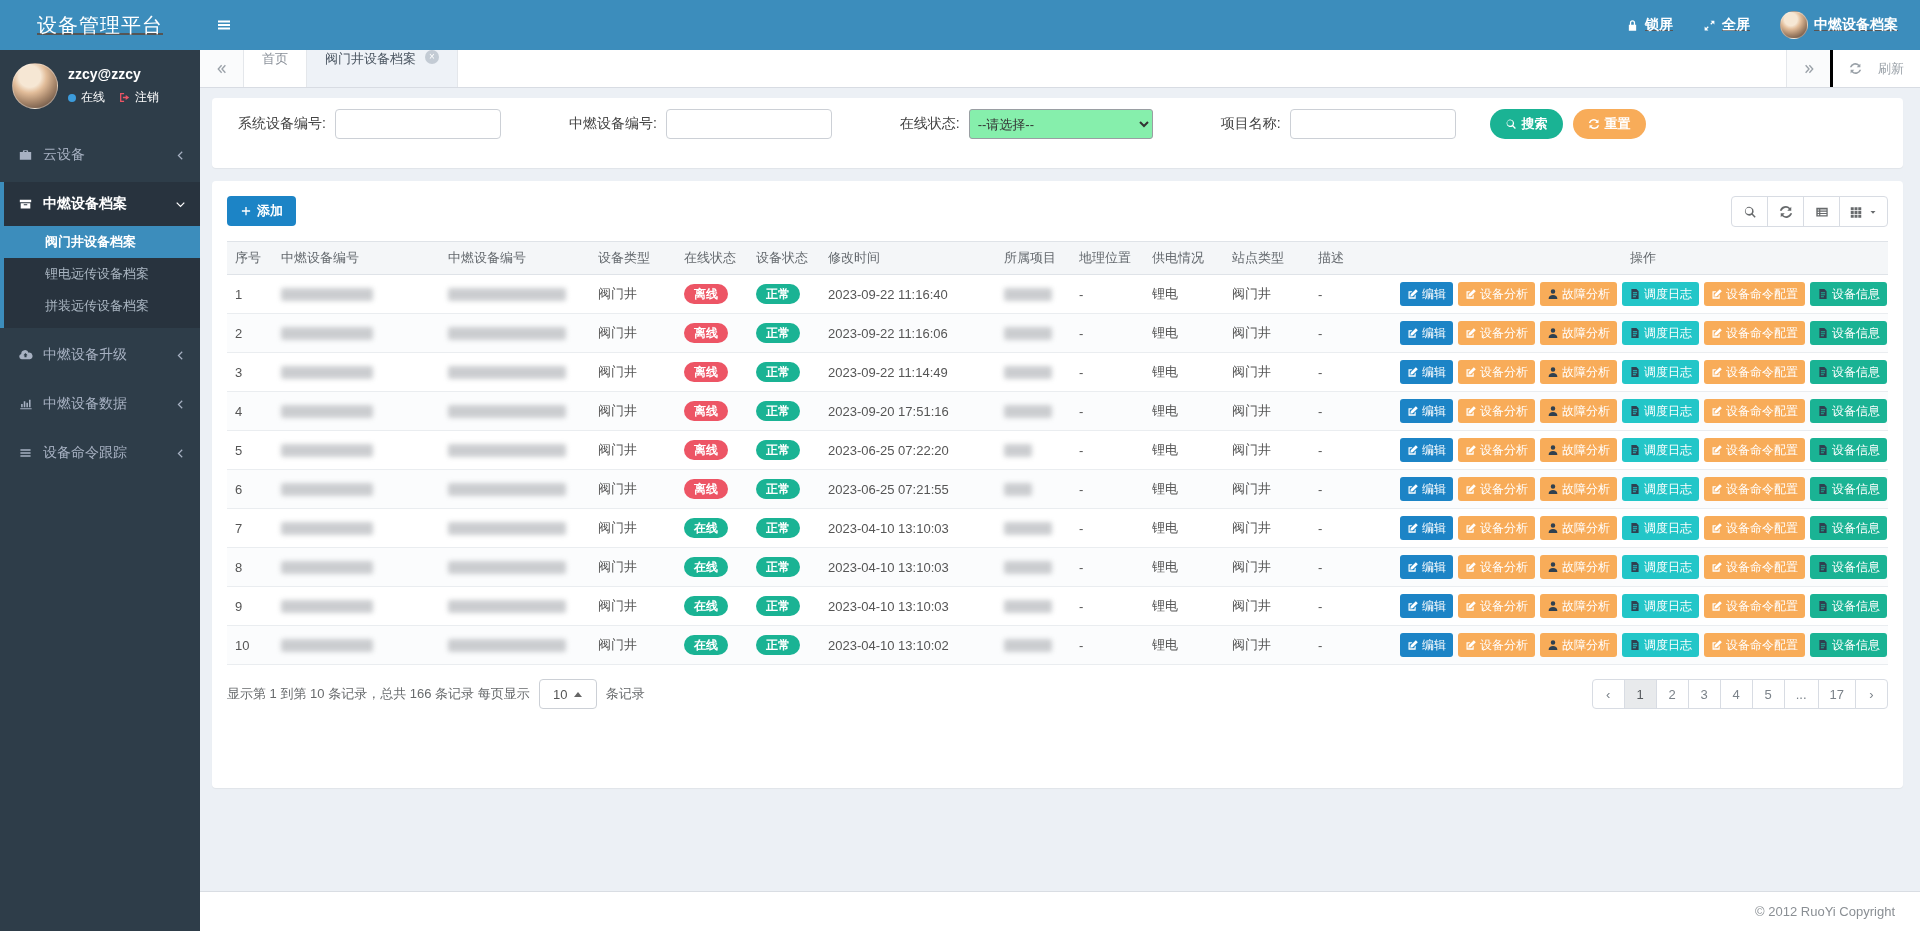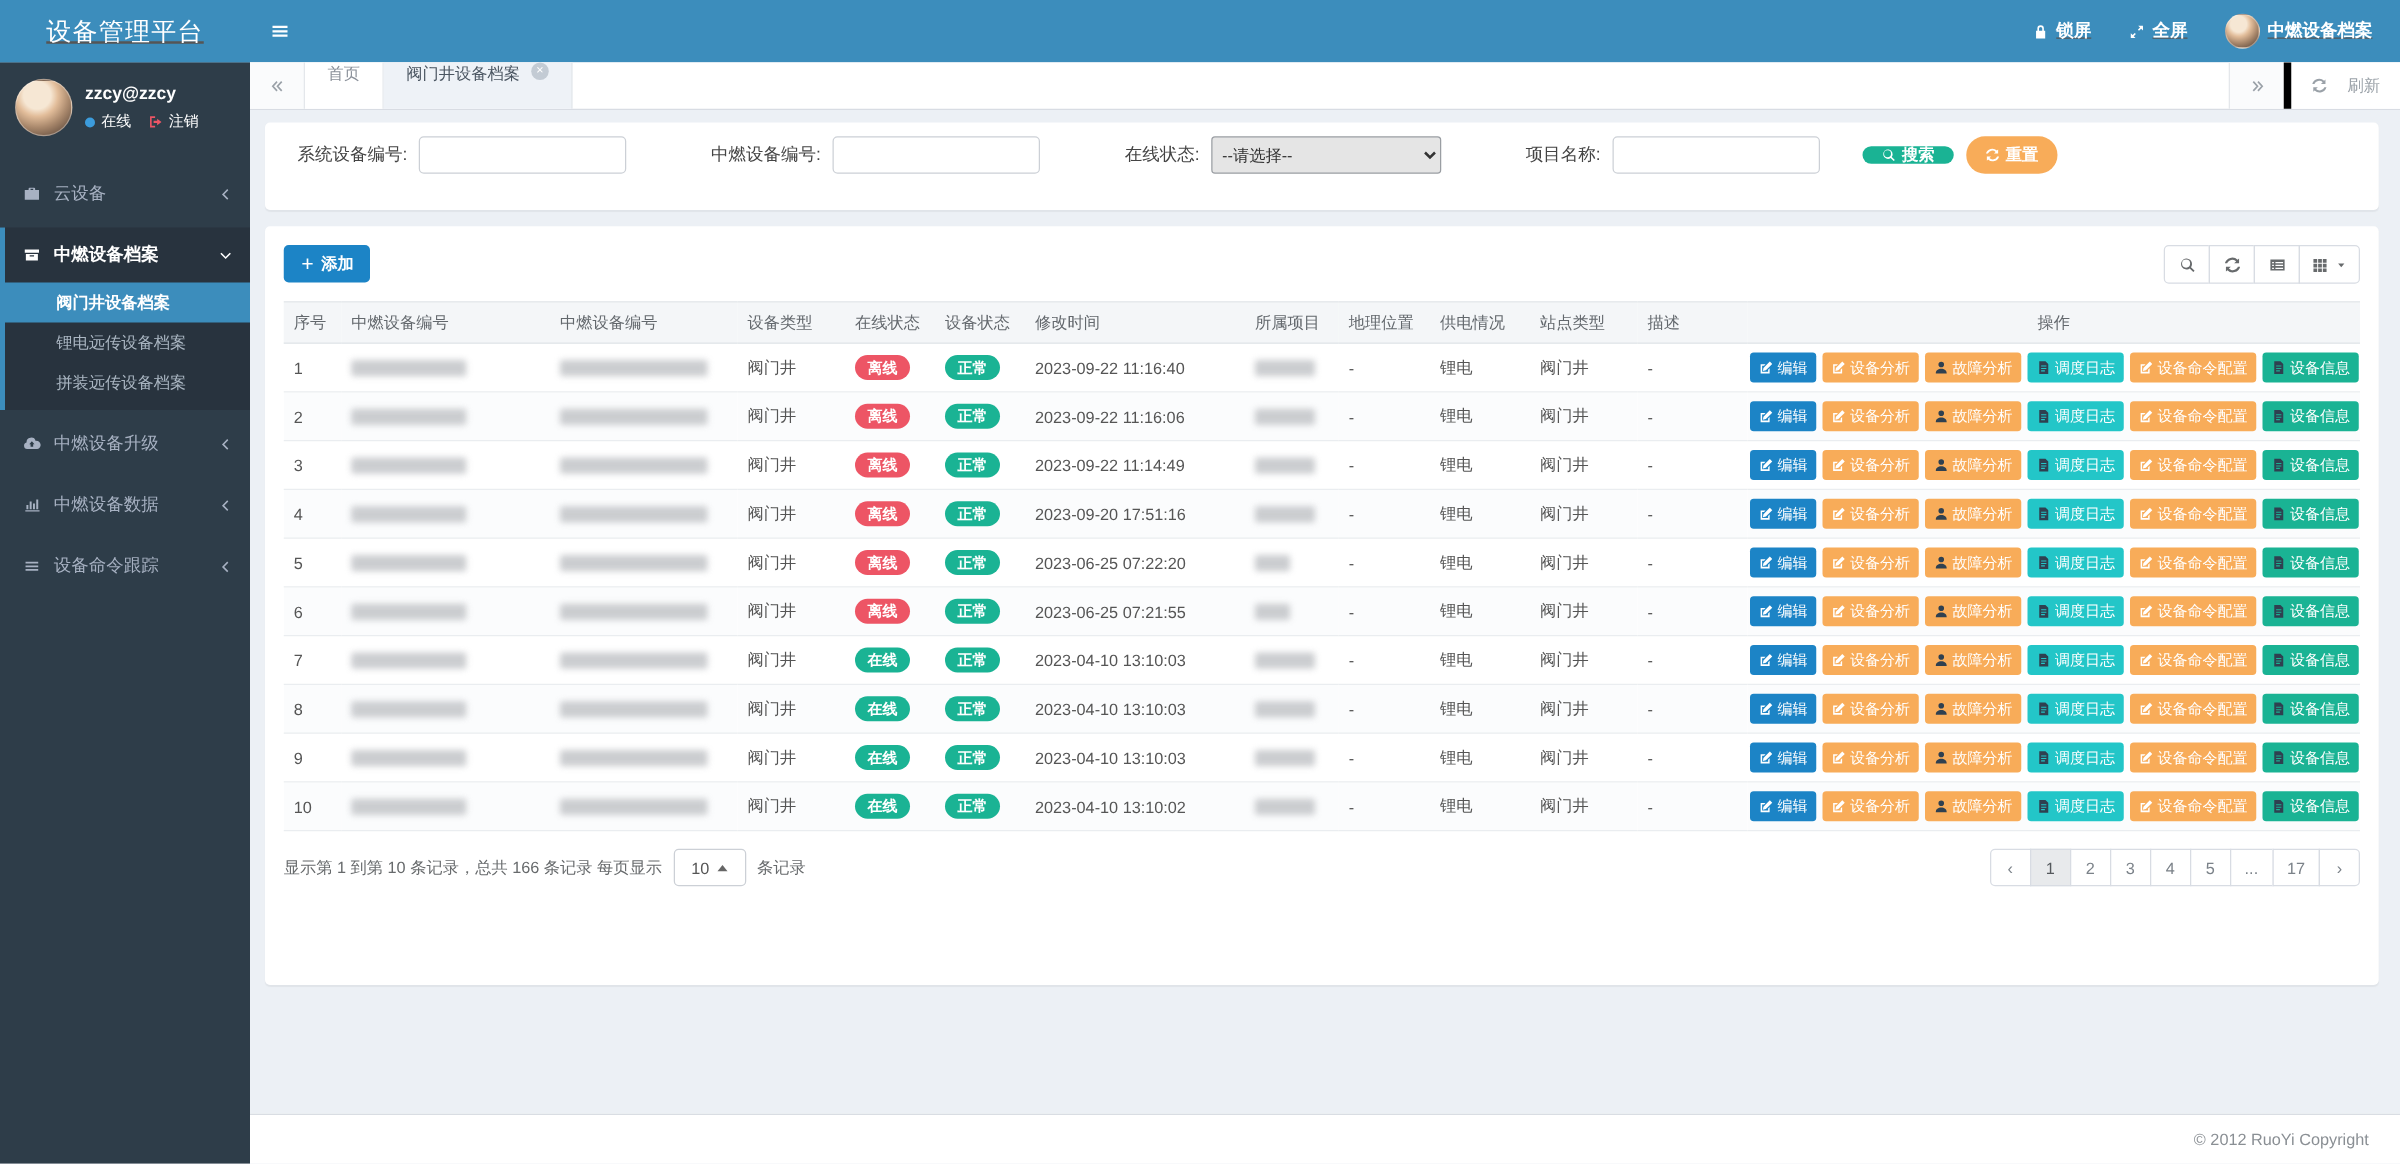--- a/index.html
+++ b/index.html
@@ -61,39 +61,39 @@
   .tab-ctrl { width:44px; display:flex; align-items:center; justify-content:center; color:#9aa1a8;
               font-size:12px; background:#fafbfc; border-right:1px solid #e4e7eb; cursor:pointer; }
   .tab { display:flex; align-items:flex-start; gap:9px; padding:0 18px; font-size:13px; color:#8a9099;
          border-right:1px solid #e4e7eb; cursor:pointer; background:#fff; }
   .tab.active { background:#eef2f7; color:#4a5561; }
   .tab-close { width:14px; height:14px; border-radius:50%; background:#c3cbd4; color:#fff;
                font-size:10px; line-height:13px; text-align:center; cursor:pointer; }
   .tab-spacer { flex:1; }
   .tab-ctrl.rt { border-left:1px solid #e4e7eb; border-right:none; }
   .tab-refresh { display:flex; align-items:center; gap:16px; padding:0 16px; color:#9aa1a8;
-                 font-size:13px; border-left:6px solid #000000; cursor:pointer; background:#fff; }
+                 font-size:13px; border-left:3px solid #000000; cursor:pointer; background:#fff; }
   .tab-refresh .icon { font-size:13px; }
 
   .content { flex:1; padding:10px 17px 0 12px; overflow:hidden; }
   .card { background:#fff; border-radius:4px; box-shadow:0 1px 1px rgba(0,0,0,.05); }
 
   
   .search-card { padding:11px 20px 29px 26px; margin-bottom:13px; }
   .search-row { display:flex; align-items:center; }
   .field { display:flex; align-items:center; margin-right:68px; }
   .field label { font-size:14px; color:#444; margin-right:9px; white-space:nowrap; }
   .field input { width:166px; height:30px; border:1px solid #ccd0d6; border-radius:4px;
                  padding:0 8px; font-size:13px; color:#555; outline:none; }
   .field select { width:184px; height:30px; border:1px solid #9a9ea3; border-radius:3px;
-                  font-size:13px; color:#333; background:#e5e5e5; padding:0 4px; outline:none; }
+                  font-size:13px; color:#333; background:#86efac; padding:0 4px; outline:none; }
   .btn { border:none; cursor:pointer; color:#fff; font-size:13px; display:inline-flex;
          align-items:center; gap:5px; font-weight:600; }
   .btn .icon { font-size:12px; }
-  .btn-search { background:#1ab394; border-radius:15px; height:14px; padding:0 15px; margin-left:4px; }
+  .btn-search { background:#1ab394; border-radius:15px; height:30px; padding:0 15px; margin-left:4px; }
   .btn-reset  { background:#f8ac59; border-radius:15px; height:30px; padding:0 15px; margin-left:10px; }
 
   
   .table-card { padding:15px 15px 0 15px; height:607px; }
   .table-top { display:flex; justify-content:space-between; align-items:flex-start; }
   .btn-add { background:#1c84c6; border-radius:4px; height:30px; padding:0 13px; }
   .toolbar { display:flex; }
   .tbtn { min-width:37px; height:31px; background:#fff; border:1px solid #d8dce3; color:#676a6c;
           display:flex; align-items:center; justify-content:center; gap:5px; cursor:pointer;
           margin-left:-1px; font-size:14px; }

